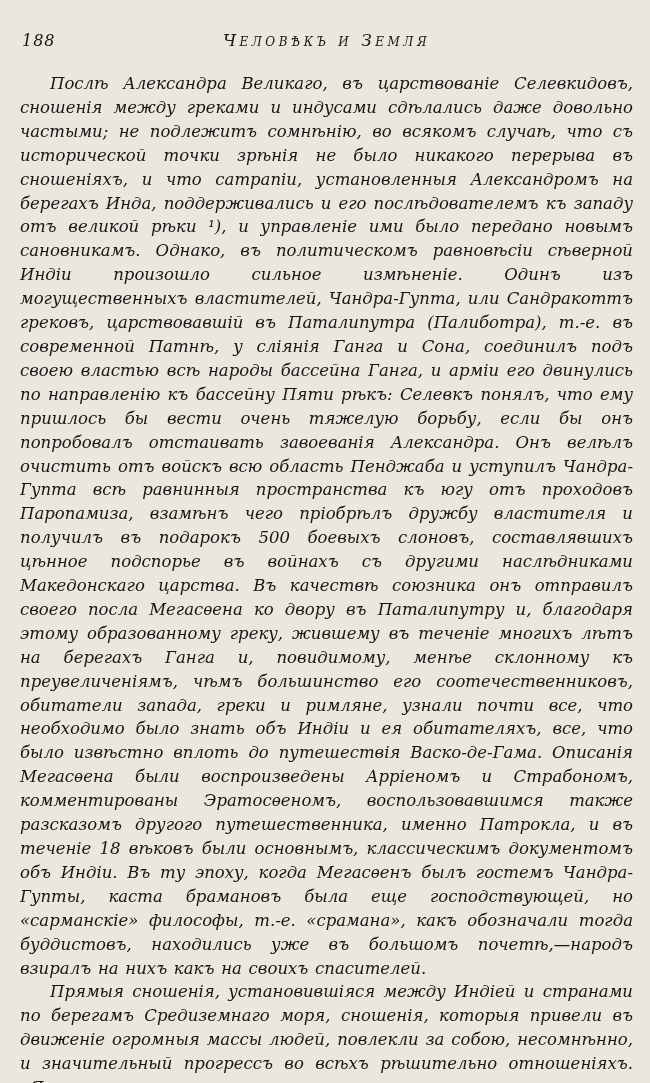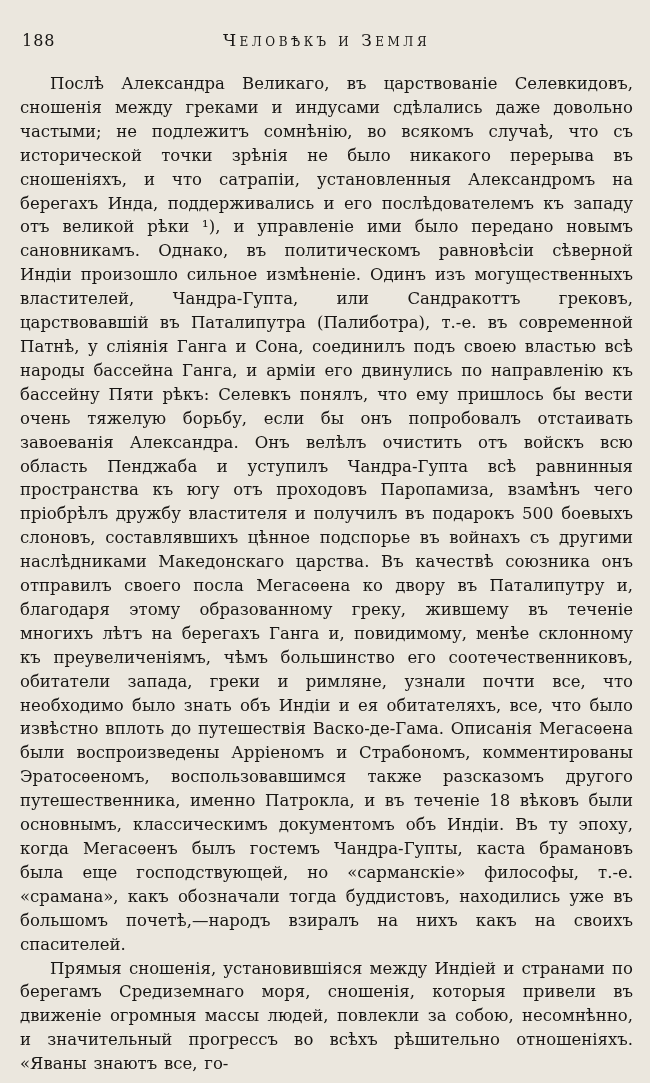--- a/index.html
+++ b/index.html
@@ -13,20 +13,21 @@
     overflow: hidden;
   }
   .page {
     box-sizing: border-box;
     width: 650px;
     height: 1083px;
     padding: 30px 17px 0 20px;
     font-family: "DejaVu Serif", "Liberation Serif", serif;
     color: #181614;
     background: #ebe7de;
+    font-style: italic;
   }
   .page-header {
     position: relative;
     height: 24px;
     margin-bottom: 18px;
   }
   .page-number {
     position: absolute;
     left: 2px;
     top: 1px;

